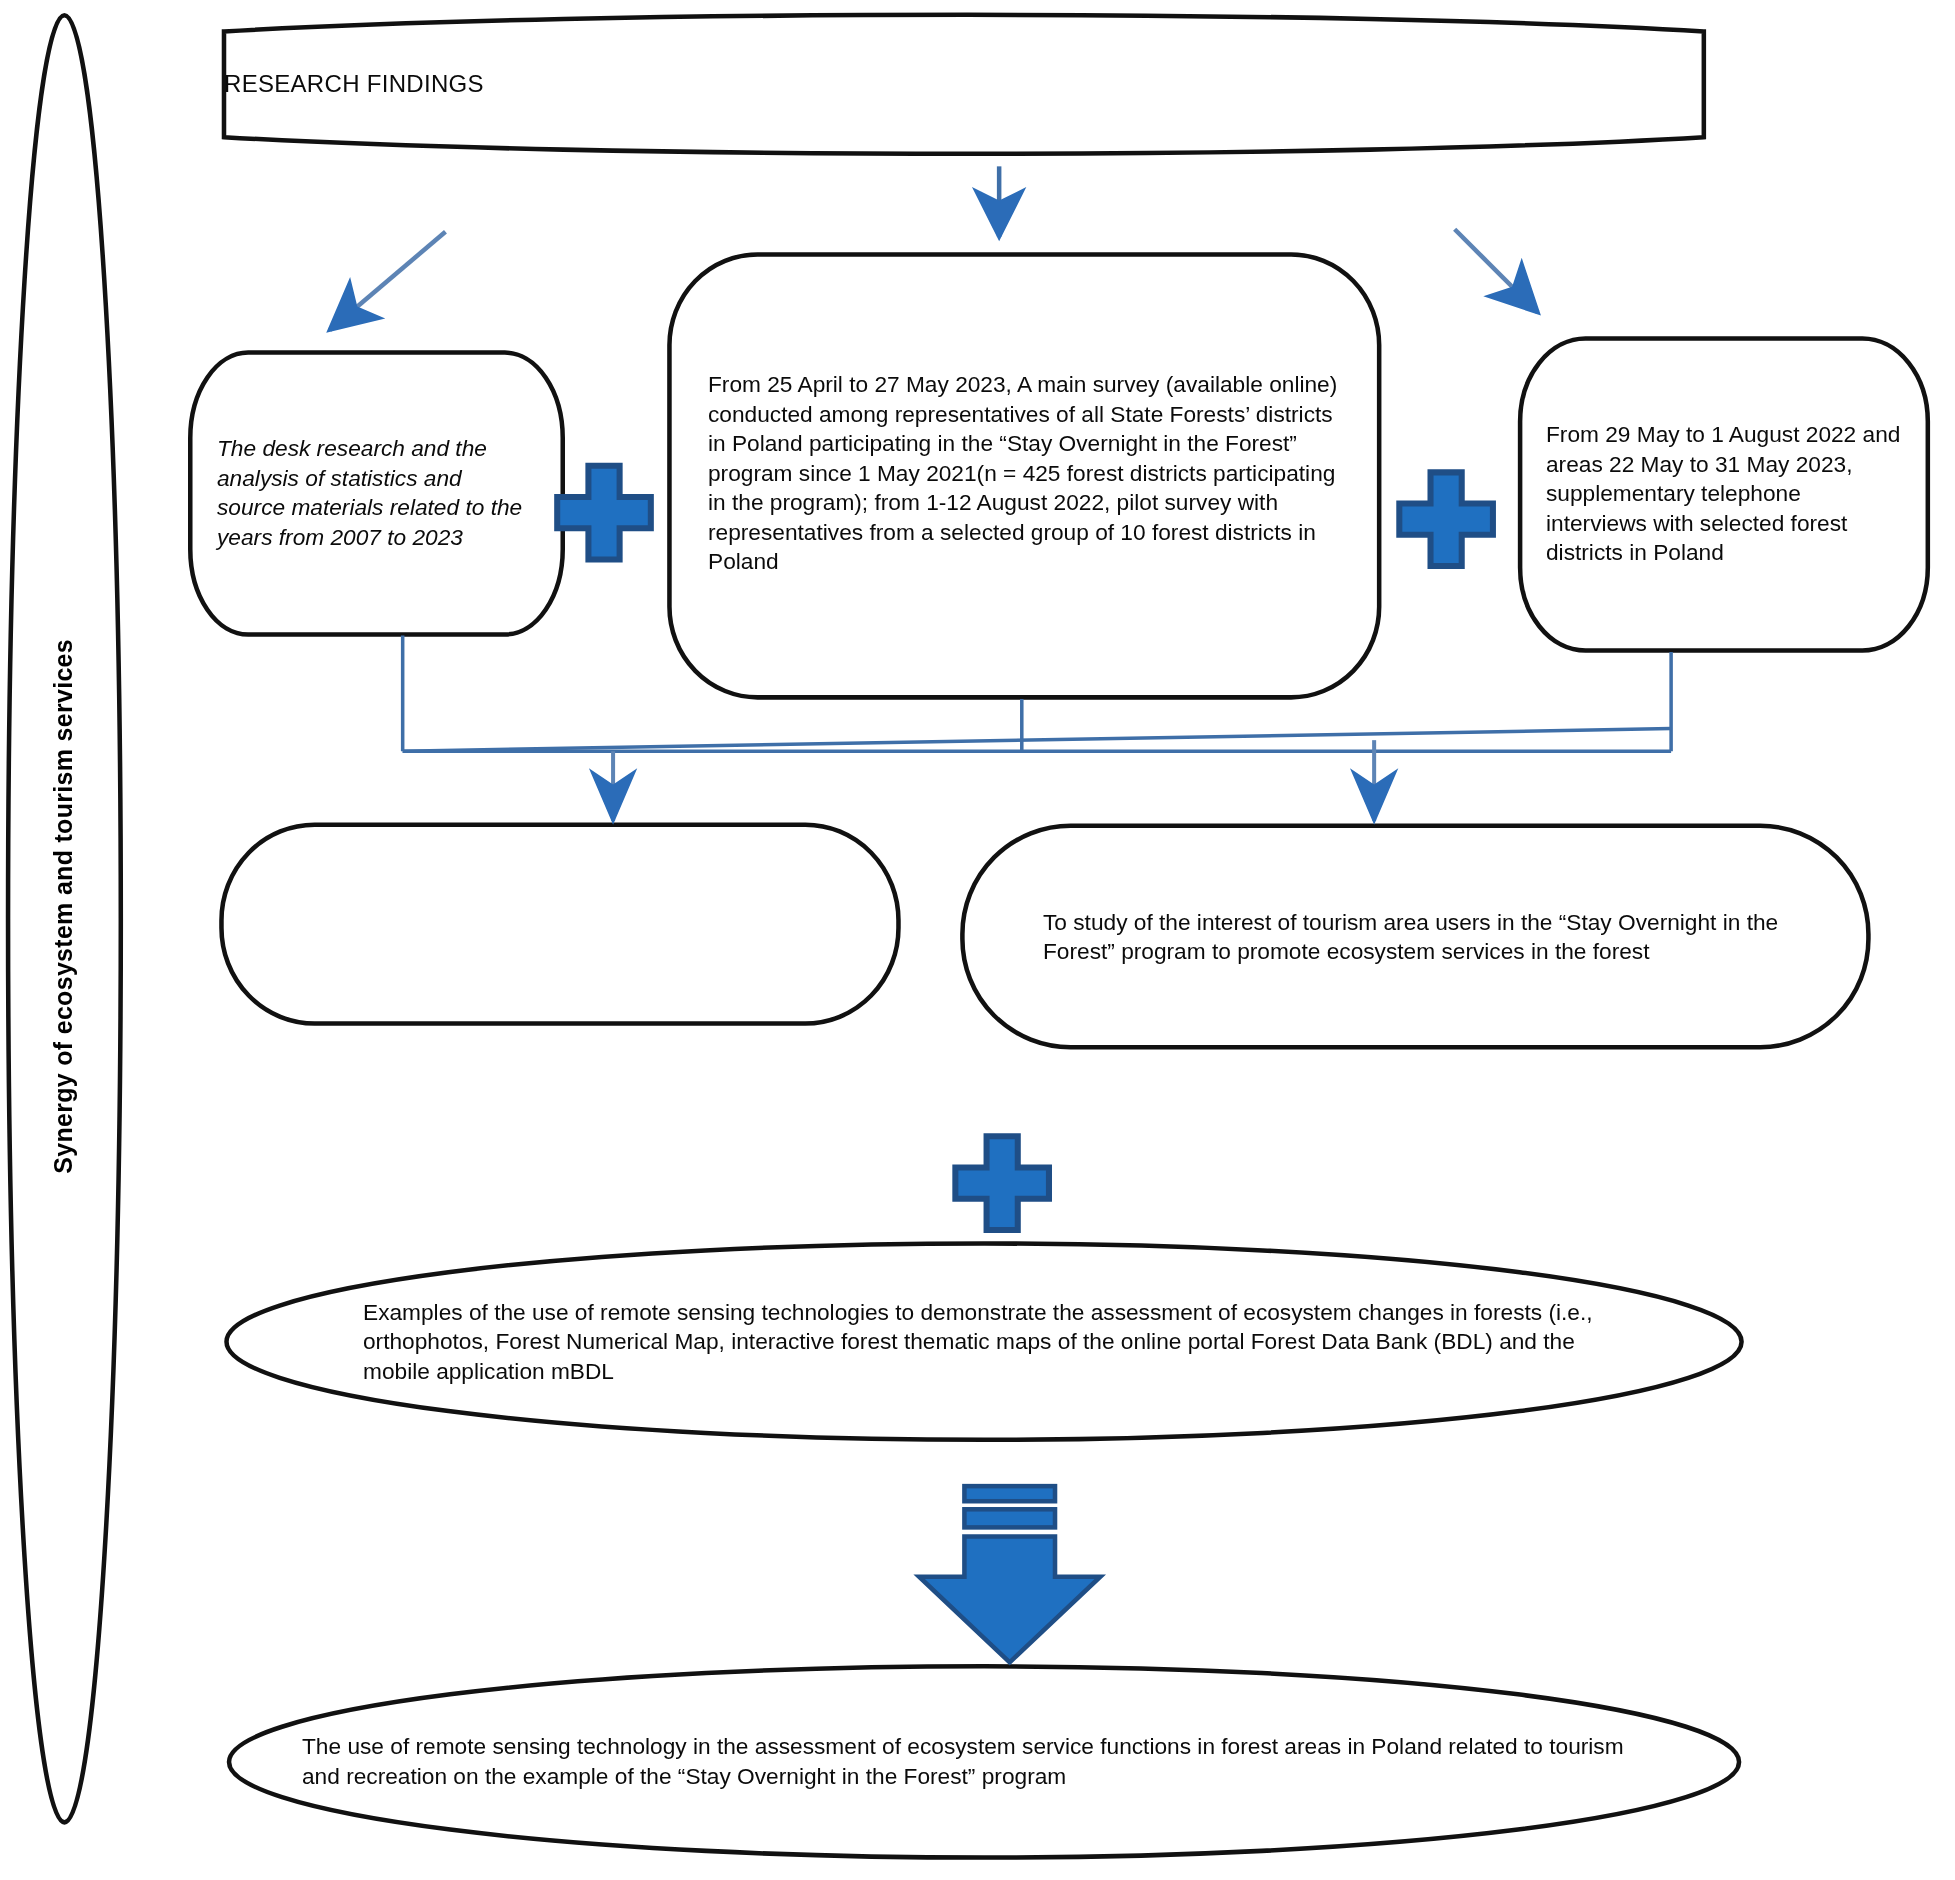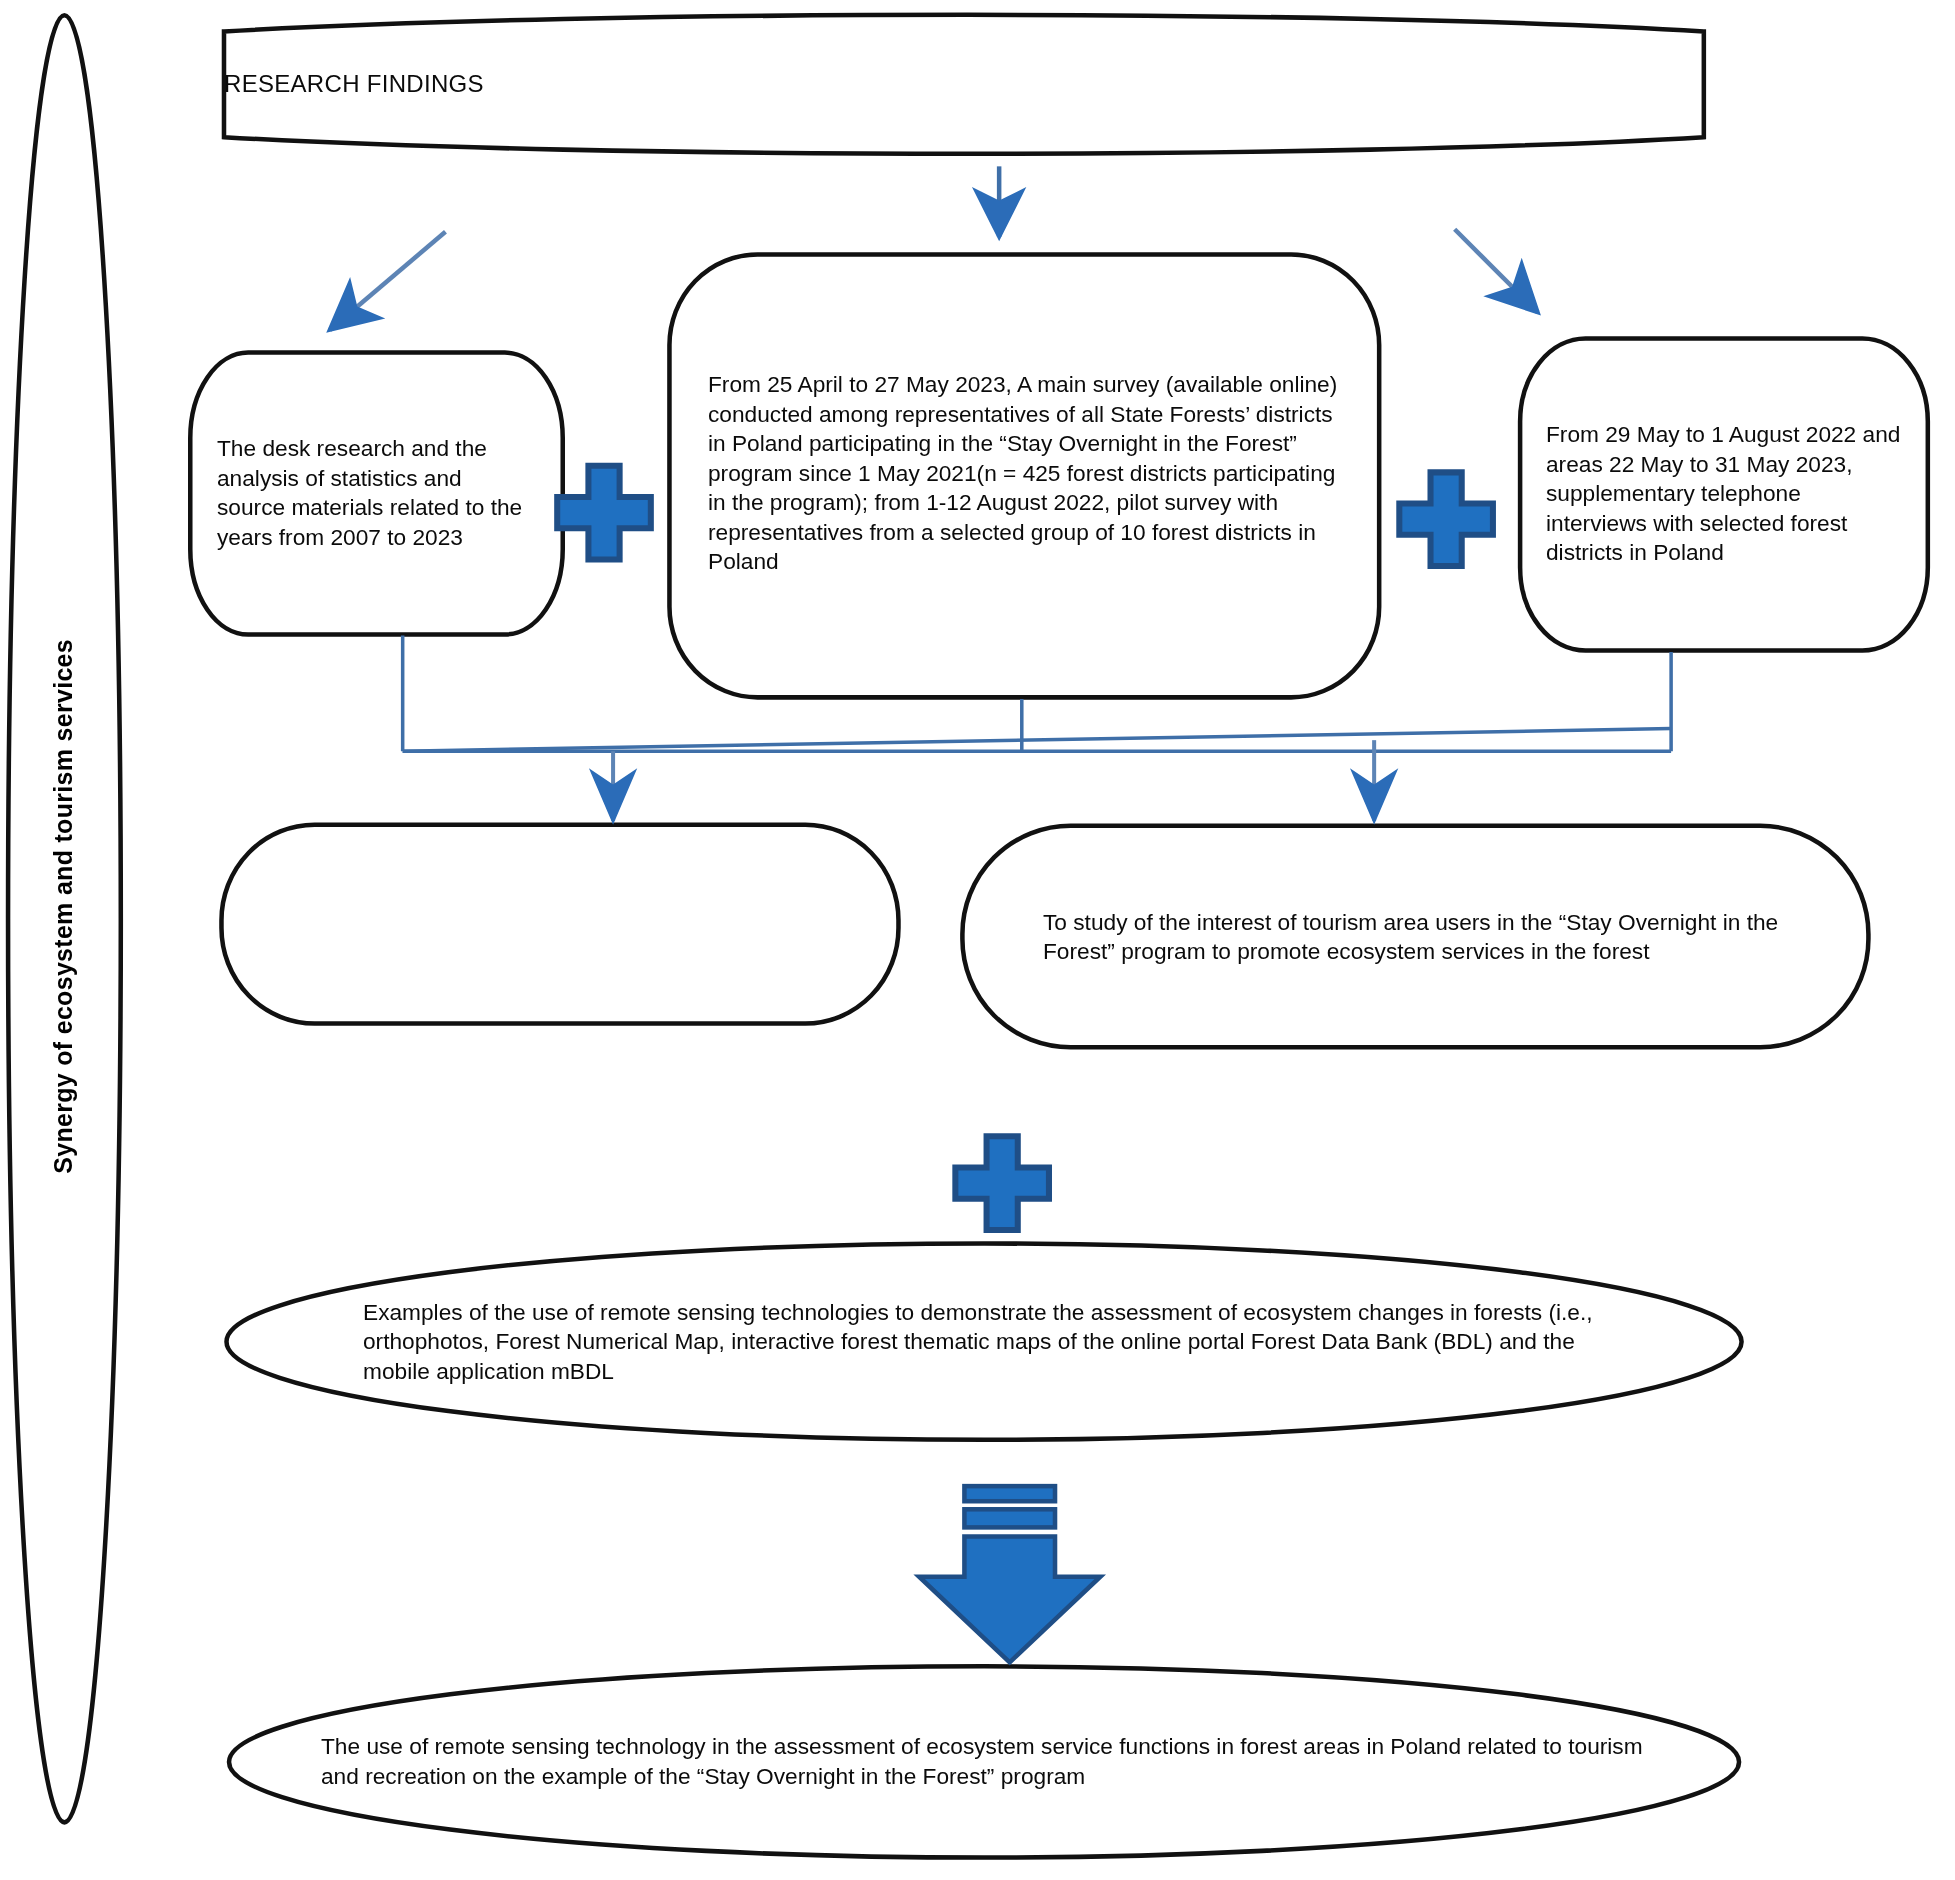--- a/index.html
+++ b/index.html
@@ -11,21 +11,21 @@
   .node .txt{width:100%;line-height:1.30;}
   b{font-weight:normal;}
   
   #side-label{position:absolute;left:20px;top:524px;width:86px;height:765px;
       display:flex;align-items:center;justify-content:center;}
   #side-label .txt{
       writing-mode:vertical-rl;transform:rotate(180deg);
       font-weight:bold;font-size:25px;letter-spacing:0.3px;white-space:nowrap;color:#000;}
   
   #node-research .txt{font-size:24px;letter-spacing:0.3px;}
-  #node-desk .txt{font-size:22.7px;}
+  #node-desk .txt{font-size:22.7px;font-style:italic;}
   #node-survey .txt{font-size:22.7px;}
   #node-phone .txt{font-size:22.7px;}
   #node-goal1 .txt{font-size:22.7px;}
   #node-goal2 .txt{font-size:22.7px;}
   #node-remote .txt{font-size:22.7px;}
   #node-conclusion .txt{font-size:22.7px;}
 </style>
 </head>
 <body>
 
@@ -119,18 +119,18 @@
 
 
   <div class="node" id="node-goal2" style="left:973px;top:826px;width:886px;height:222px;padding:0 70px;">
     <div class="txt">To study of the interest of tourism area users in the “Stay Overnight in the Forest” program to promote ecosystem services in the forest</div>
   </div>
 
   <div class="node" id="node-remote" style="left:232px;top:1254px;width:1505px;height:176px;padding:0 131px;">
     <div class="txt">Examples of the use of remote sensing technologies to demonstrate the assessment of ecosystem changes in forests (i.e., orthophotos, Forest Numerical Map, interactive forest thematic maps of the online portal Forest Data Bank (BDL) and the mobile application mBDL</div>
   </div>
 
-  <div class="node" id="node-conclusion" style="left:240px;top:1676px;width:1505px;height:171px;padding:0 81px;">
+  <div class="node" id="node-conclusion" style="left:221px;top:1676px;width:1505px;height:171px;padding:0 81px;">
     <div class="txt">The use of remote sensing technology in the assessment of ecosystem service functions in forest areas in Poland related to tourism and recreation on the example of the “Stay Overnight in the Forest” program</div>
   </div>
 
 </div>
 
 
 </body></html>

